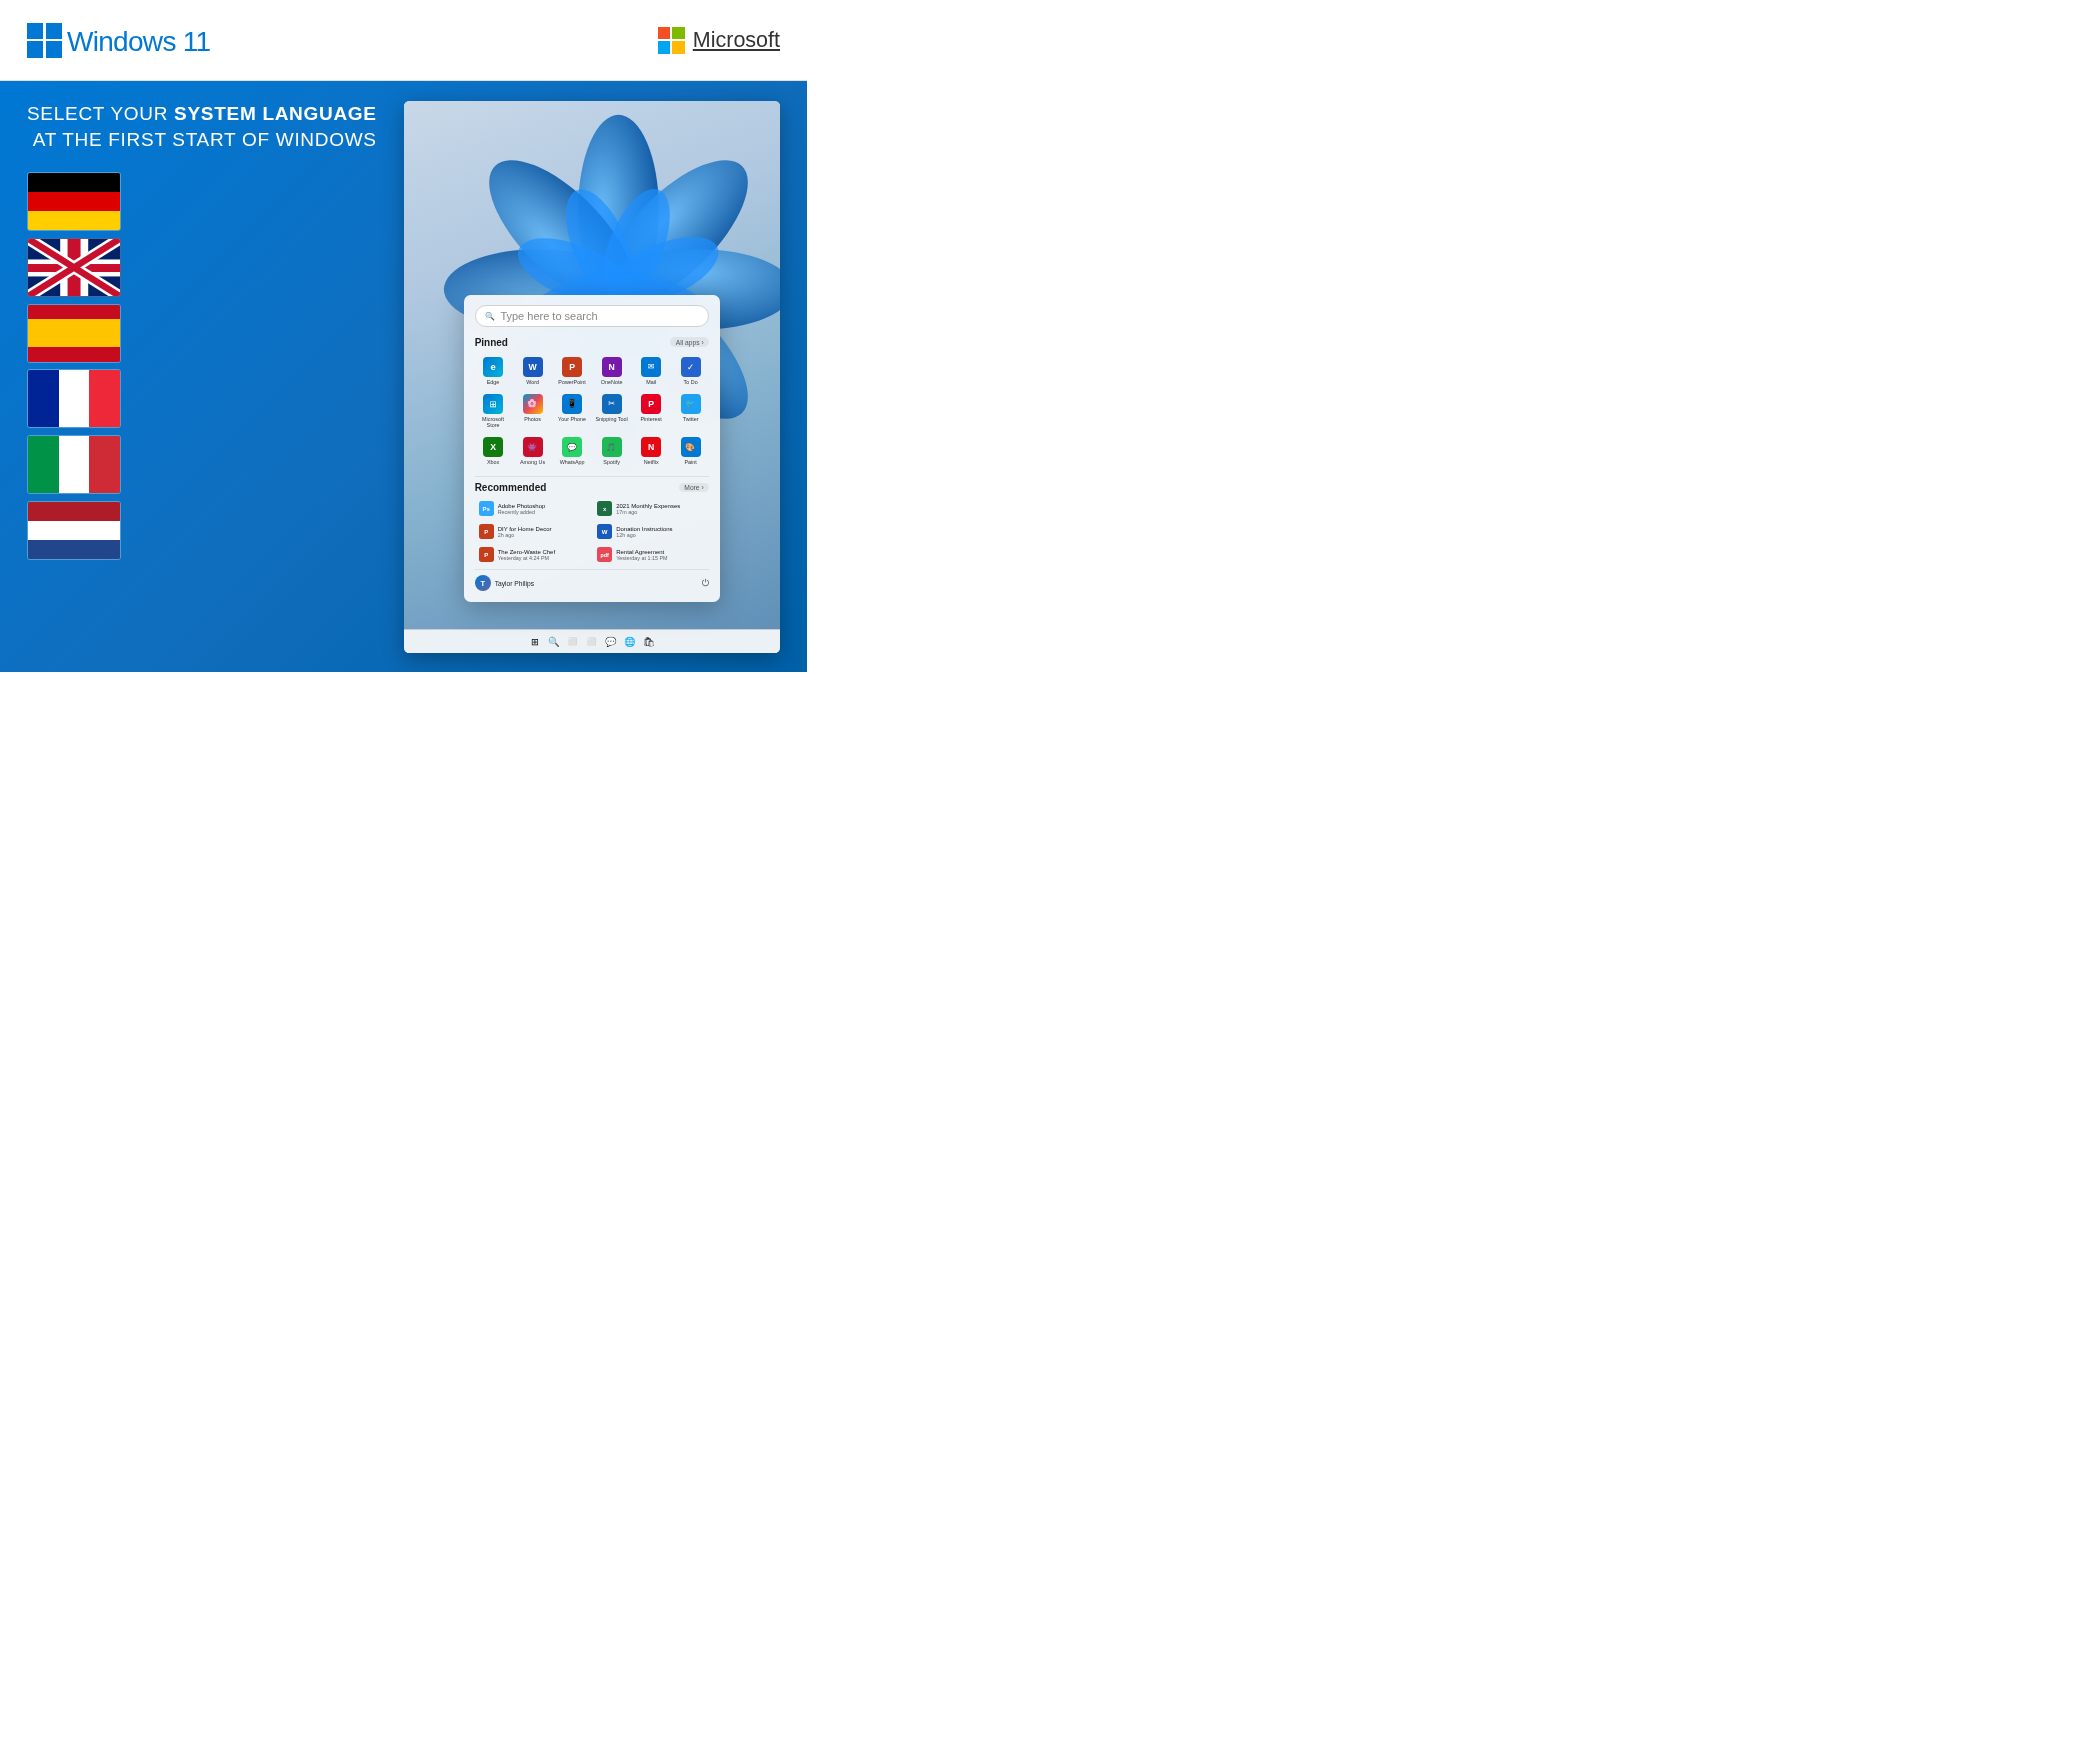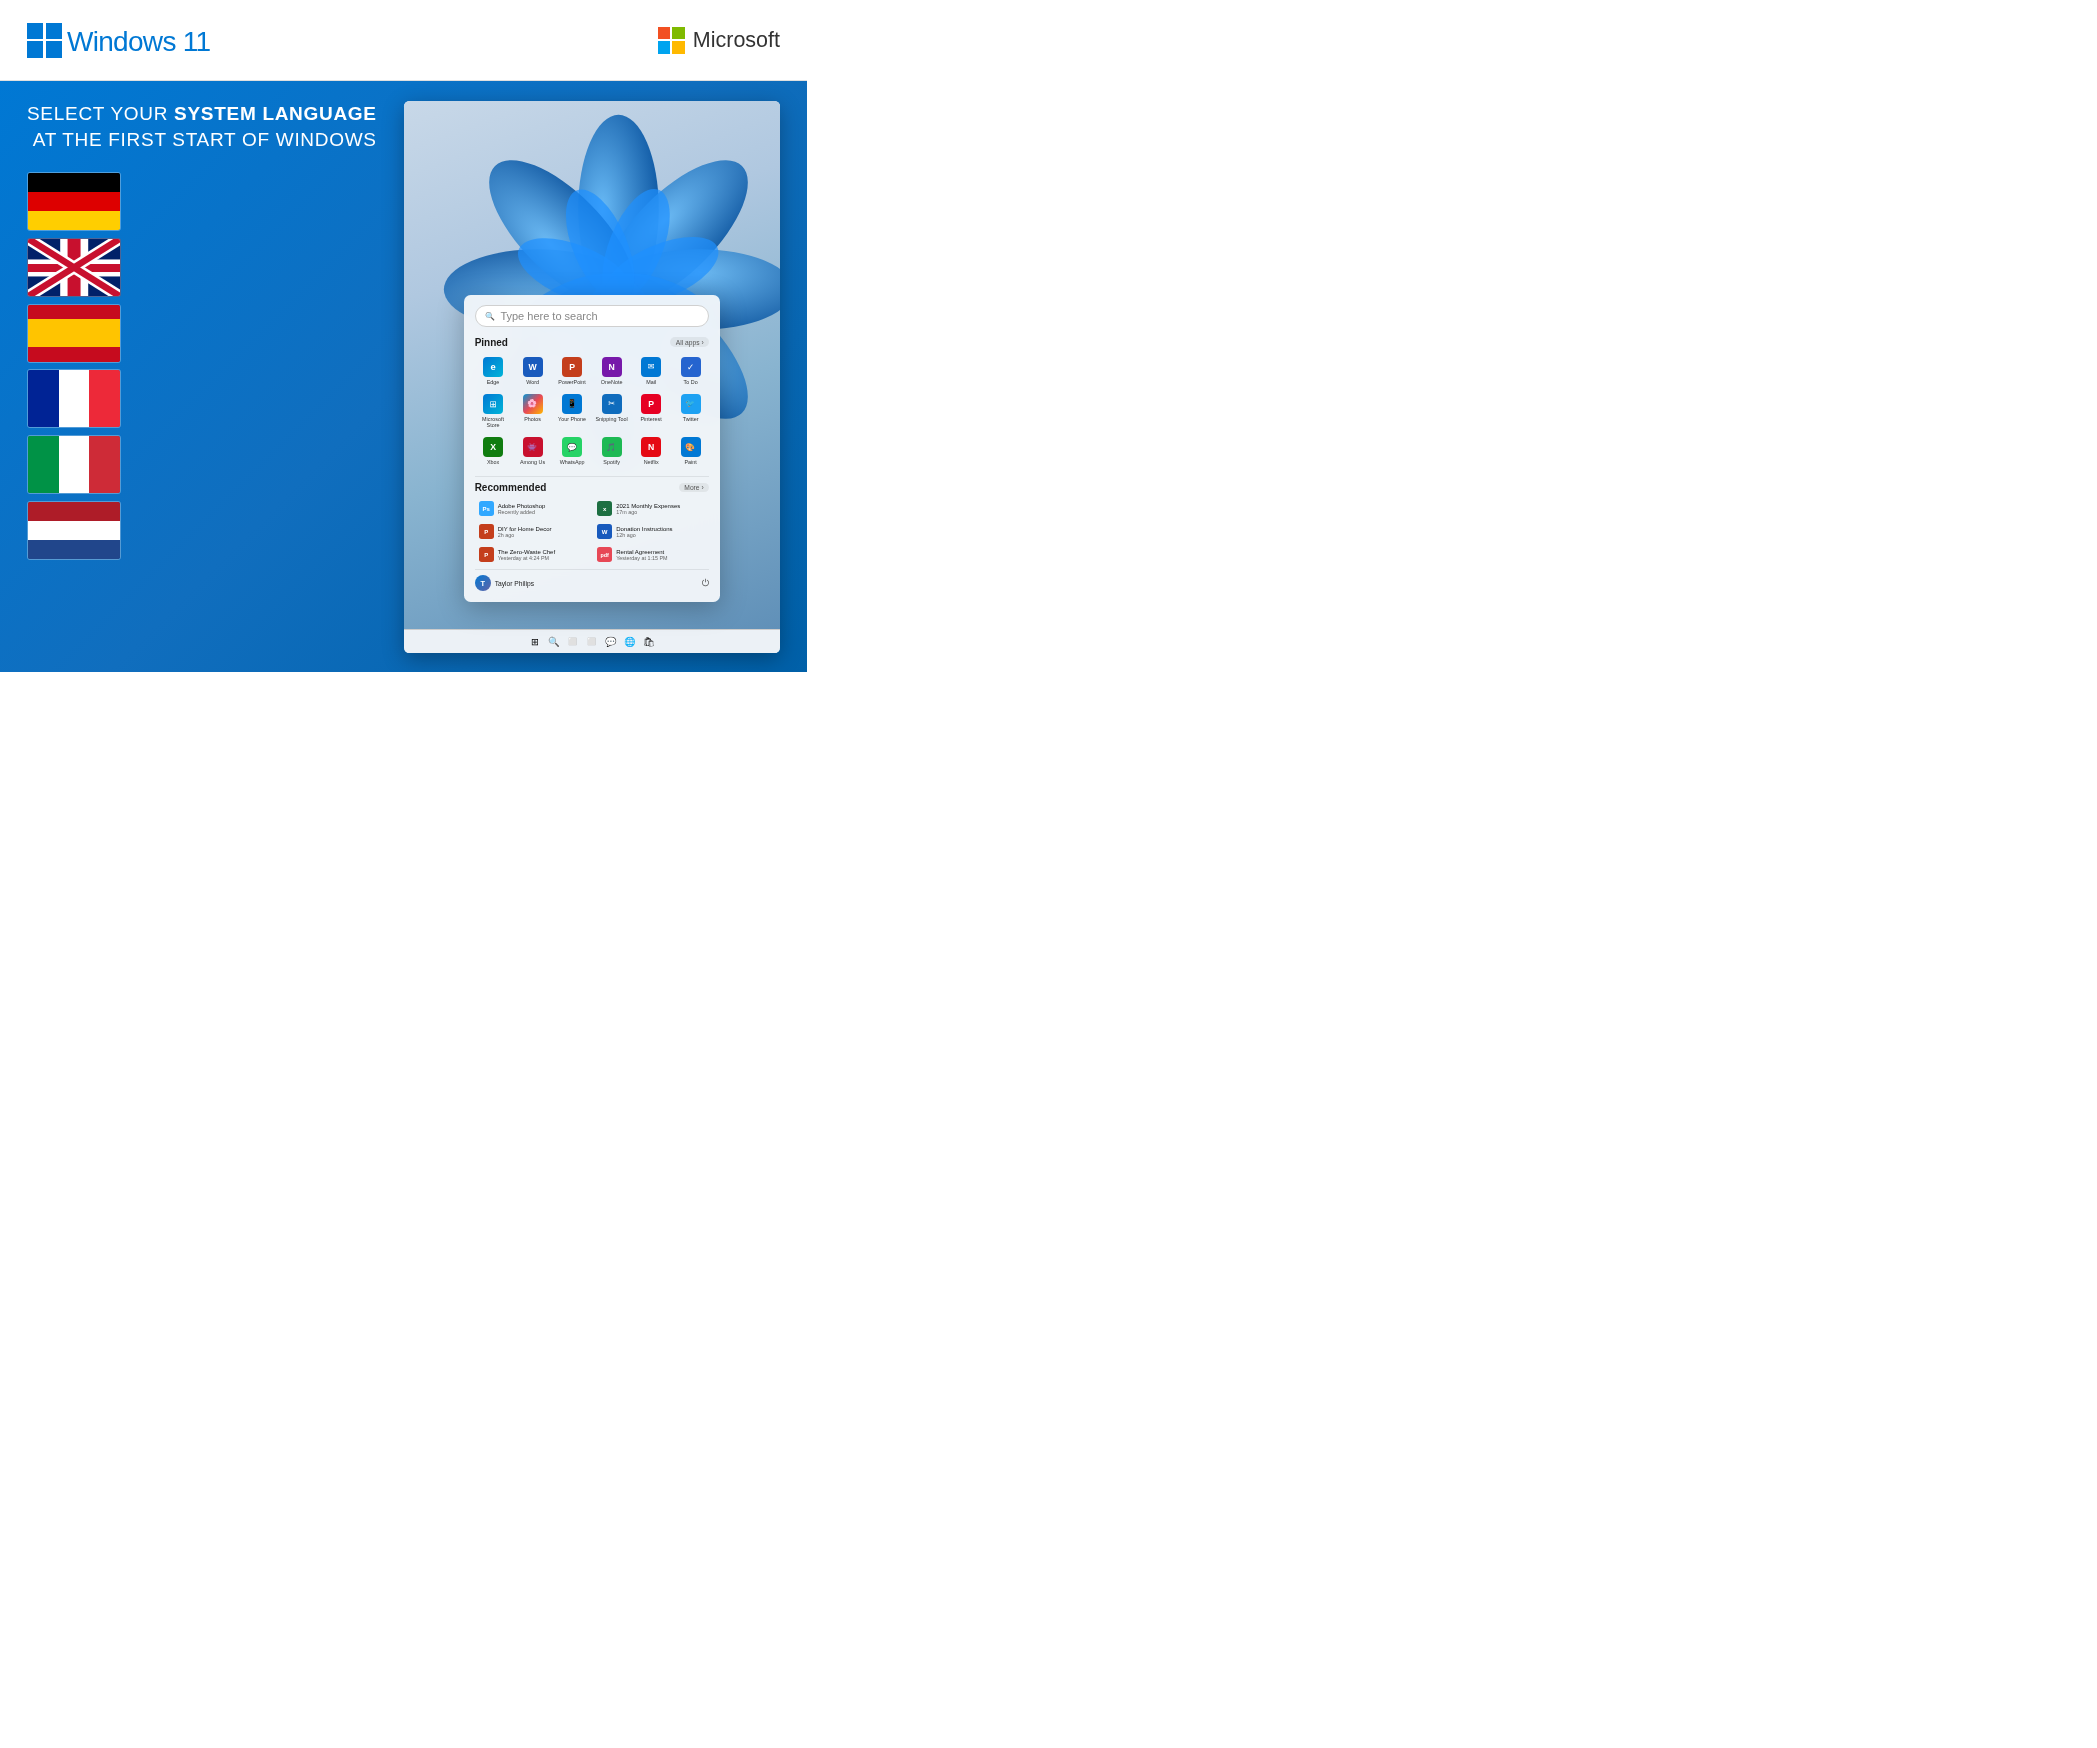--- a/index.html
+++ b/index.html
@@ -56,20 +56,21 @@
       height: 27px;
     }
     .ms-grid span:nth-child(1) { background: #f25022; }
     .ms-grid span:nth-child(2) { background: #7fba00; }
     .ms-grid span:nth-child(3) { background: #00a4ef; }
     .ms-grid span:nth-child(4) { background: #ffb900; }
     .ms-title {
       font-size: 21.5px;
       font-weight: 300;
       color: #333;
+      text-decoration: underline;
     }
 
     
     .blue-section {
       background: linear-gradient(135deg, #0078d4 0%, #106ebe 50%, #0060a8 100%);
       padding: 20px 27px 20px 27px;
       display: flex;
       gap: 27px;
       height: 592px;
     }

